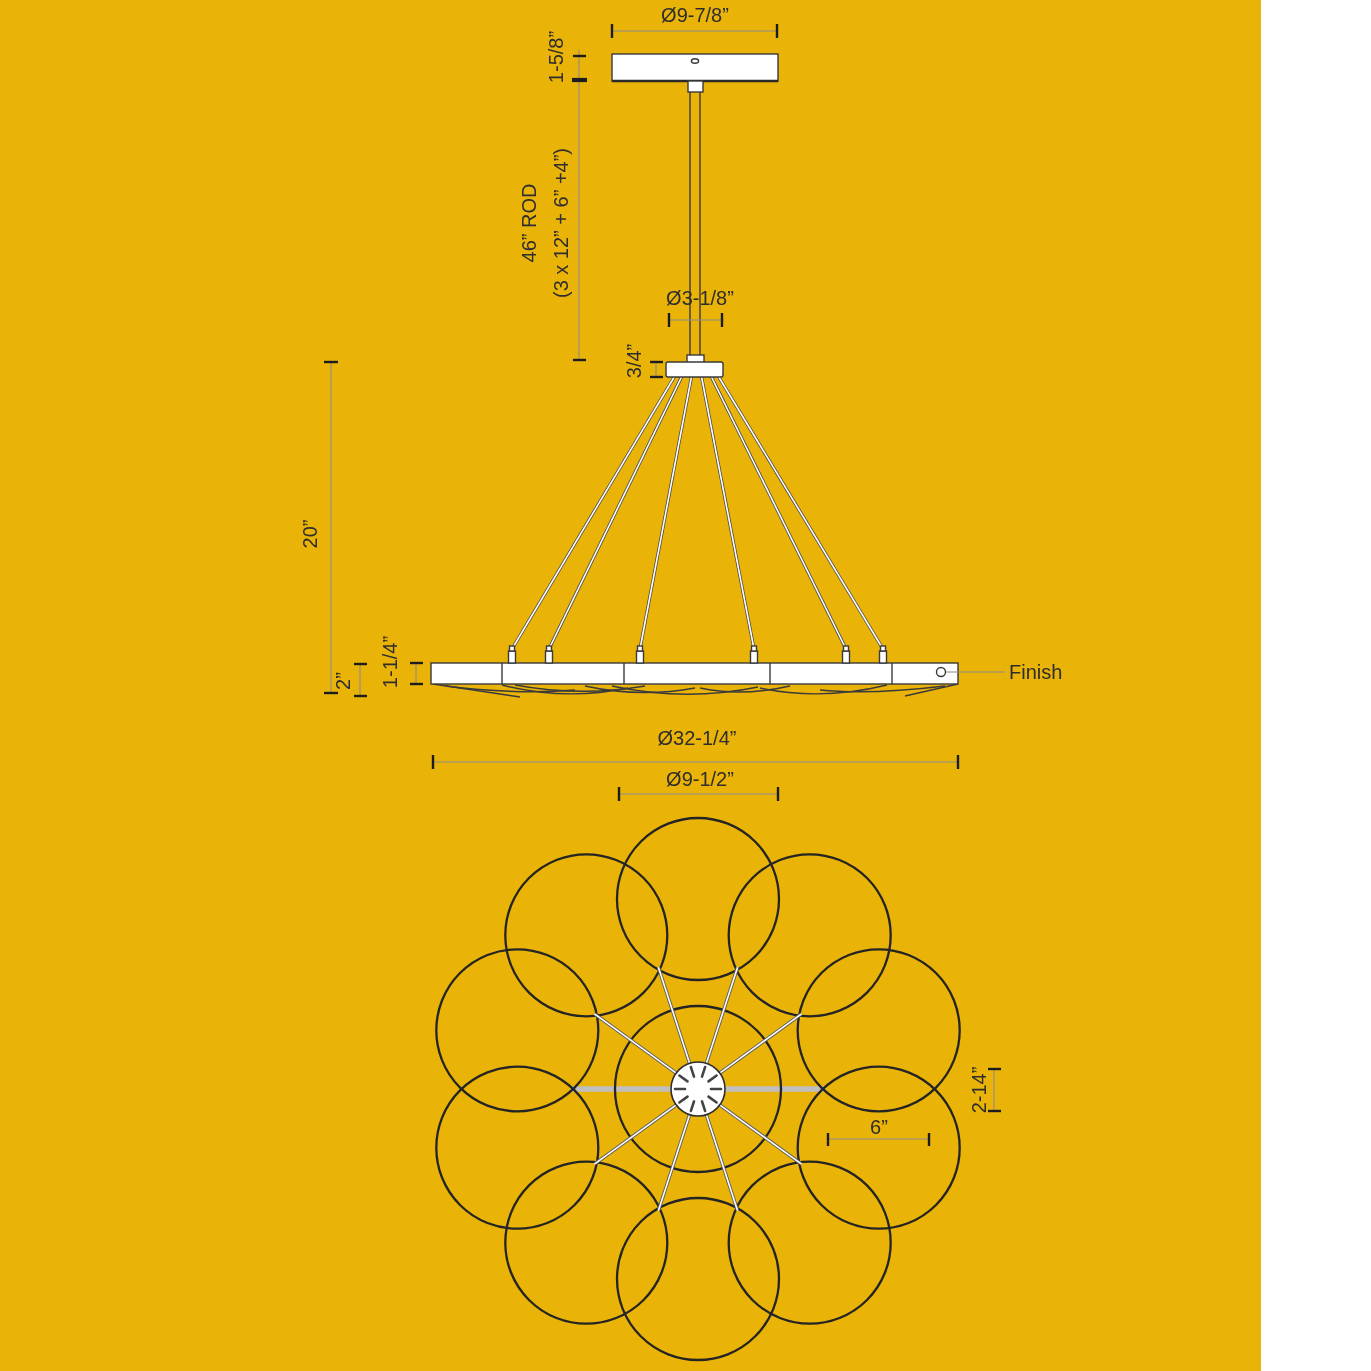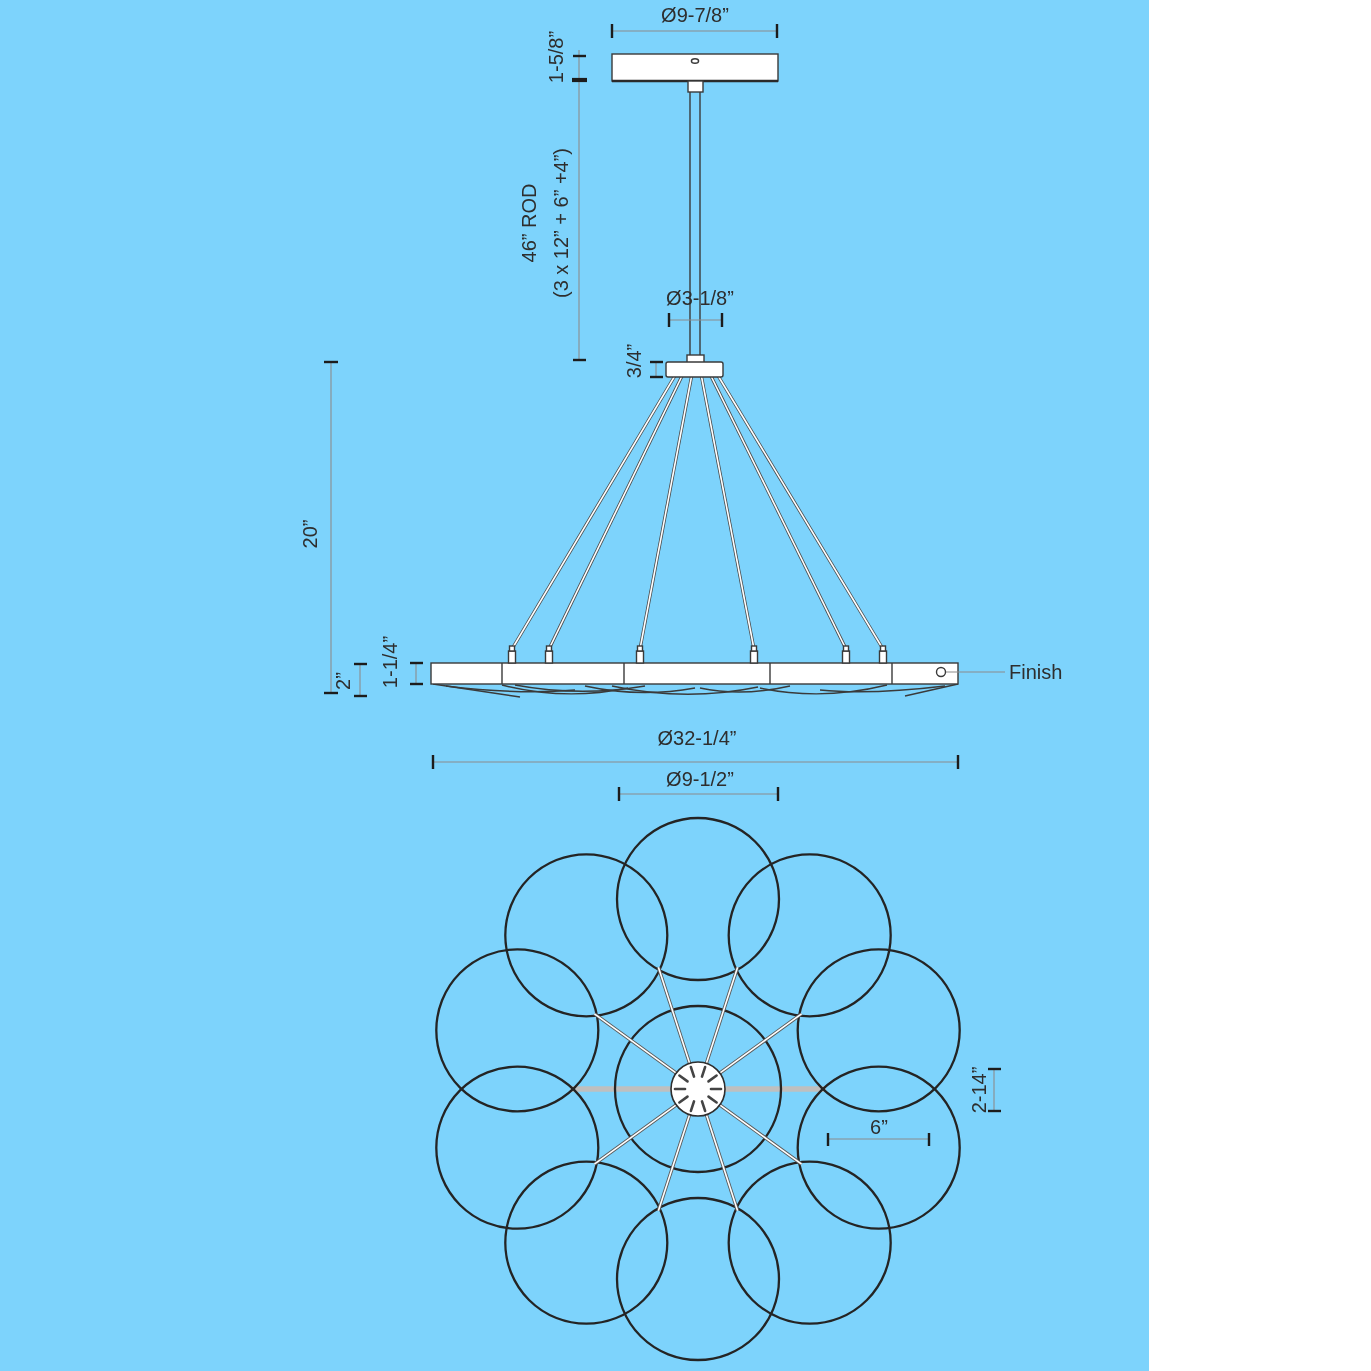--- a/index.html
+++ b/index.html
@@ -1,16 +1,16 @@
 <!DOCTYPE html>
 <html><head>
 <meta charset="utf-8">
 <style>
   html,body{margin:0;padding:0;background:#ffffff;}
-  .stage{position:relative;width:1149px;height:1371px;background:#7dd3fc;overflow:hidden;}
+  .stage{position:relative;width:1261px;height:1371px;background:#eab308;overflow:hidden;}
   svg{display:block;}
   .dim-text{font-family:"Liberation Sans","DejaVu Sans",sans-serif;font-size:20px;fill:#2e2e2e;}
   .dim-line{stroke:#8c8c8c;stroke-width:1.1;fill:none;}
   .tick{stroke:#1c1c1c;stroke-width:2.4;}
   .tick-thick{stroke:#1c1c1c;stroke-width:4.2;}
   .draw{stroke:#3a3a3a;stroke-width:1.4;fill:none;}
   .draw-fill{stroke:#3a3a3a;stroke-width:1.4;fill:#ffffff;}
   .cable-out{stroke:#4a4a4a;stroke-width:3.2;fill:none;}
   .cable-in{stroke:#ffffff;stroke-width:1.6;fill:none;}
   .plan-circle{stroke:#242424;stroke-width:2.3;fill:none;}

